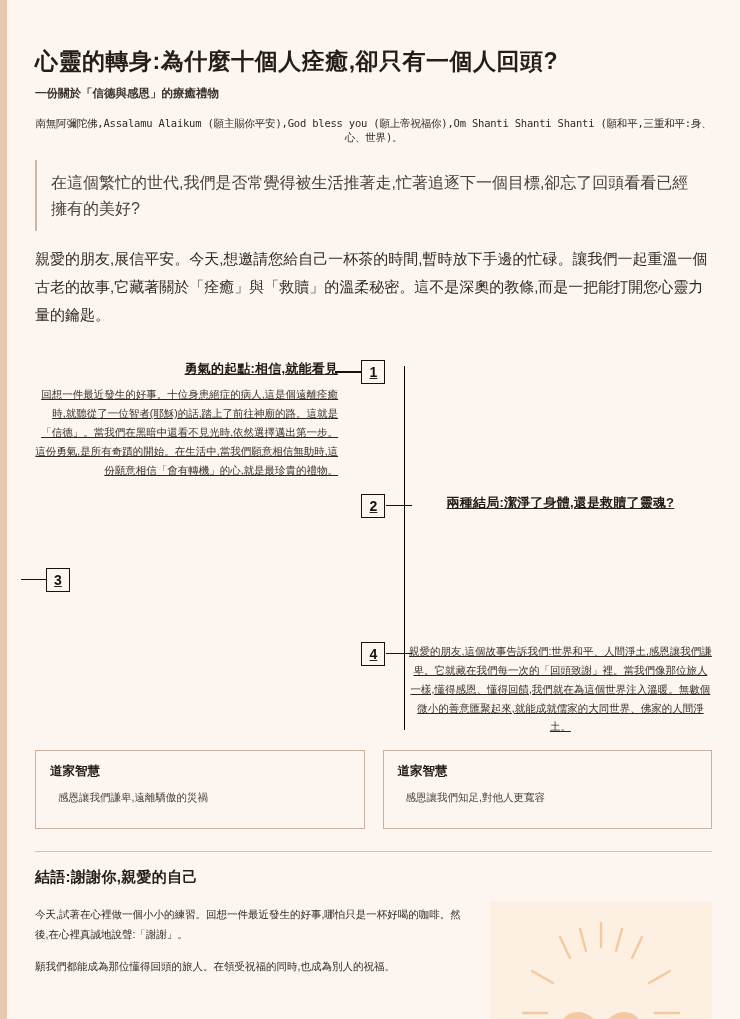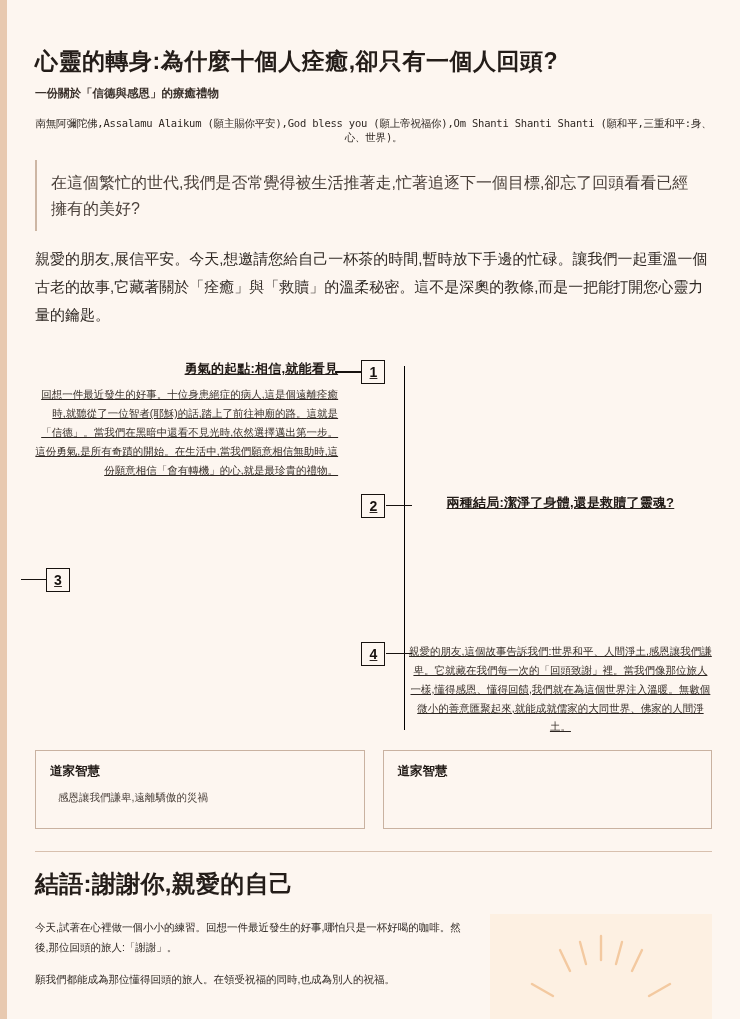--- a/index.html
+++ b/index.html
@@ -152,21 +152,21 @@
     margin: 8px;
     line-height: 1.6;
   }
   
   .rule {
     border: 0;
     border-top: 1px solid #d8c0ae;
     margin: 22px 0 0 0;
   }
   h2.conc {
-    font-size: 24px;
+    font-size: 15px;
     font-weight: bold;
     margin: 16px 0 0 0;
     color: #241d19;
     letter-spacing: 0.3px;
   }
   .conc-wrap {
     display: flex;
     gap: 18px;
     margin-top: 14px;
     align-items: flex-start;
@@ -246,30 +246,31 @@
     </div>
   </div>
 
   <div class="cards">
     <div class="card">
       <p class="card-h">道家智慧</p>
       <p class="card-p">感恩讓我們謙卑,遠離驕傲的災禍</p>
     </div>
     <div class="card">
       <p class="card-h">道家智慧</p>
+      <p class="card-p">感恩讓我們知足,對他人更寬容</p>
     </div>
   </div>
 
   <hr class="rule">
 
   <h2 class="conc">結語:謝謝你,親愛的自己</h2>
 
   <div class="conc-wrap">
     <div class="conc-text">
-      <p class="conc-p">今天,試著在心裡做一個小小的練習。回想一件最近發生的好事,哪怕只是一杯好喝的咖啡。然後,那位回頭的旅人:「謝謝」。</p>
+      <p class="conc-p">今天,試著在心裡做一個小小的練習。回想一件最近發生的好事,哪怕只是一杯好喝的咖啡。然後,在心裡真誠地說聲:「謝謝」。</p>
       <p class="conc-p">願我們都能成為那位懂得回頭的旅人。在領受祝福的同時,也成為別人的祝福。</p>
     </div>
     <div class="illus">
       <svg width="222" height="258" viewBox="0 0 222 258" xmlns="http://www.w3.org/2000/svg">
         <rect width="222" height="258" fill="#fdf0e2"></rect>
         <g stroke="#f3c9a0" stroke-width="2.4" stroke-linecap="round">
           <line x1="111" y1="22" x2="111" y2="46"></line>
           <line x1="70" y1="36" x2="80" y2="57"></line>
           <line x1="152" y1="36" x2="142" y2="57"></line>
           <line x1="42" y1="70" x2="63" y2="82"></line>

